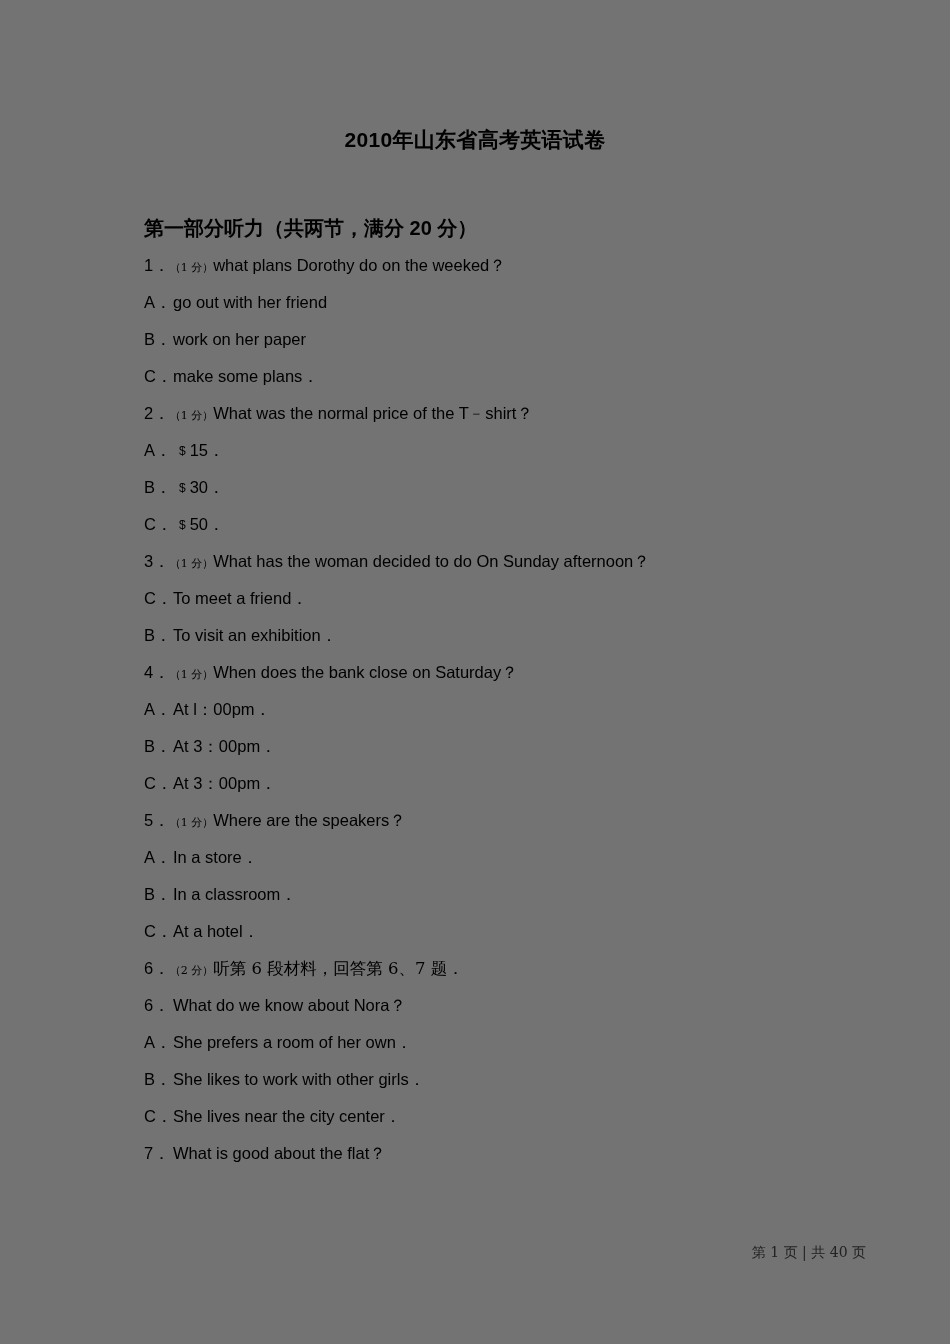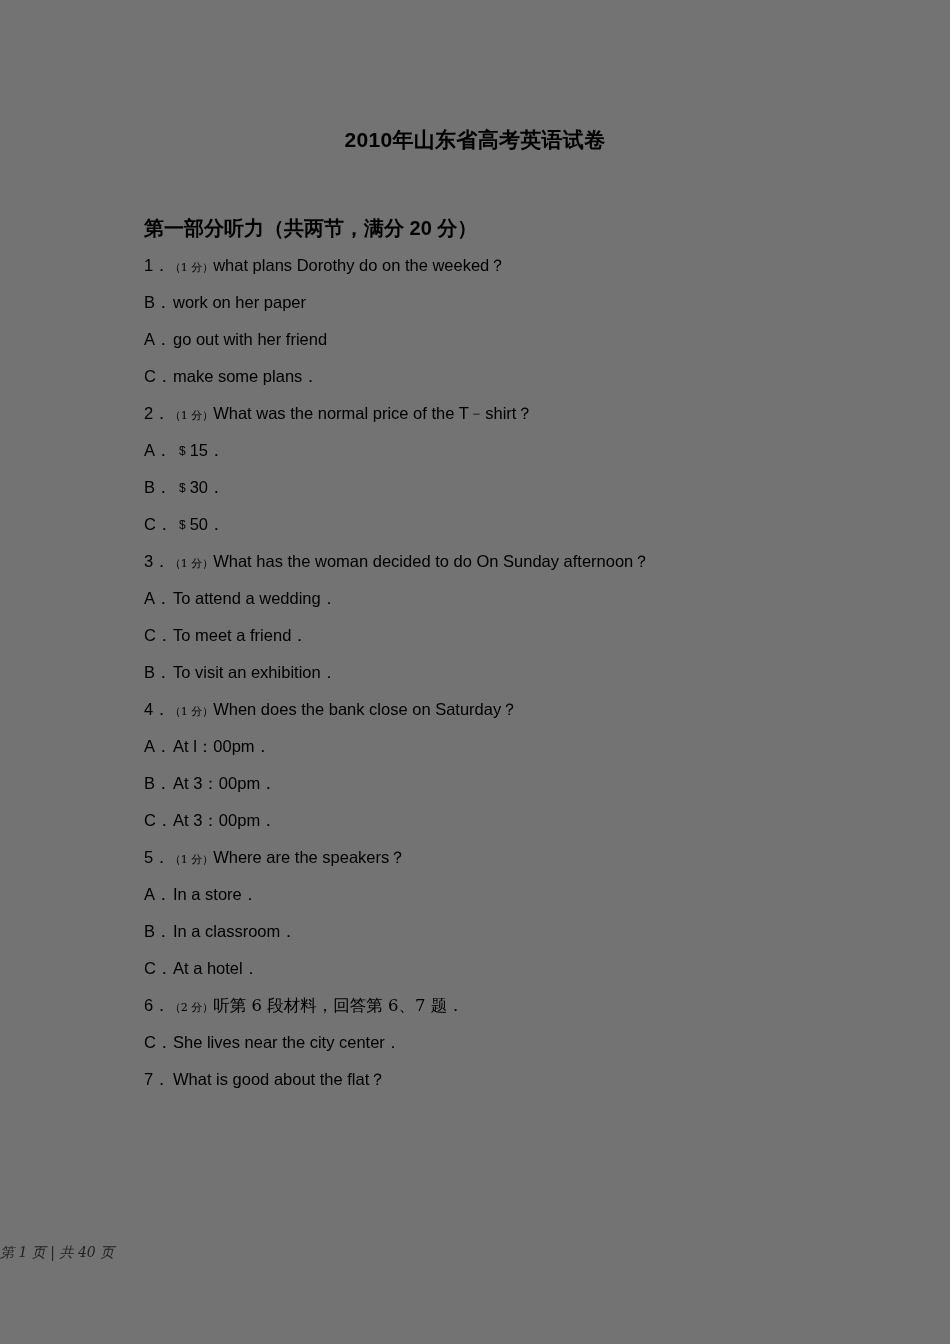--- a/index.html
+++ b/index.html
@@ -66,69 +66,65 @@
       vertical-align: 1px;
     }
     .cn-serif {
       font-family: "DejaVu Serif", "Liberation Serif", serif;
     }
     .footer {
       position: absolute;
       top: 1244px;
       left: 0;
       width: 866px;
-      text-align: left;
+      text-align: right;
       font-size: 14px;
       color: #222222;
       font-family: "DejaVu Serif", "Liberation Serif", serif;
-      font-style: italic;
     }
   </style>
 </head>
 <body>
 
 <div class="page">
 
   <div class="title">2010年山东省高考英语试卷</div>
 
   <div class="content">
 
     <div class="line section-heading">第一部分听力（共两节，满分 20 分）</div>
 
     <div class="line">
       <span class="num">1．</span><span class="score">（1 分）</span><span>what plans Dorothy do on the weeked？</span>
     </div>
     <div class="line">
-      <span class="opt-letter">B．</span><span>work on her paper</span>
+      <span class="opt-letter">A．</span><span>go out with her friend</span>
     </div>
     <div class="line">
-      <span class="opt-letter">A．</span><span>go out with her friend</span>
+      <span class="opt-letter">B．</span><span>work on her paper</span>
     </div>
     <div class="line">
       <span class="opt-letter">C．</span><span>make some plans．</span>
     </div>
 
     <div class="line">
       <span class="num">2．</span><span class="score">（1 分）</span><span>What was the normal price of the T﹣shirt？</span>
     </div>
     <div class="line">
       <span class="opt-letter">A．</span><span class="dollar">$</span><span>15．</span>
     </div>
     <div class="line">
       <span class="opt-letter">B．</span><span class="dollar">$</span><span>30．</span>
     </div>
     <div class="line">
       <span class="opt-letter">C．</span><span class="dollar">$</span><span>50．</span>
     </div>
 
     <div class="line">
       <span class="num">3．</span><span class="score">（1 分）</span><span>What has the woman decided to do On Sunday afternoon？</span>
-    </div>
-    <div class="line">
-      <span class="opt-letter">A．</span><span>To attend a wedding．</span>
     </div>
     <div class="line">
       <span class="opt-letter">C．</span><span>To meet a friend．</span>
     </div>
     <div class="line">
       <span class="opt-letter">B．</span><span>To visit an exhibition．</span>
     </div>
 
     <div class="line">
       <span class="num">4．</span><span class="score">（1 分）</span><span>When does the bank close on Saturday？</span>
@@ -153,20 +149,29 @@
       <span class="opt-letter">B．</span><span>In a classroom．</span>
     </div>
     <div class="line">
       <span class="opt-letter">C．</span><span>At a hotel．</span>
     </div>
 
     <div class="line">
       <span class="num">6．</span><span class="score">（2 分）</span><span class="cn-serif">听第 6 段材料，回答第 6、7 题．</span>
     </div>
     <div class="line">
+      <span class="opt-letter">6．</span><span>What do we know about Nora？</span>
+    </div>
+    <div class="line">
+      <span class="opt-letter">A．</span><span>She prefers a room of her own．</span>
+    </div>
+    <div class="line">
+      <span class="opt-letter">B．</span><span>She likes to work with other girls．</span>
+    </div>
+    <div class="line">
       <span class="opt-letter">C．</span><span>She lives near the city center．</span>
     </div>
     <div class="line">
       <span class="opt-letter">7．</span><span>What is good about the flat？</span>
     </div>
 
   </div>
 
   <div class="footer">第 1 页 | 共 40 页</div>
 </div>

